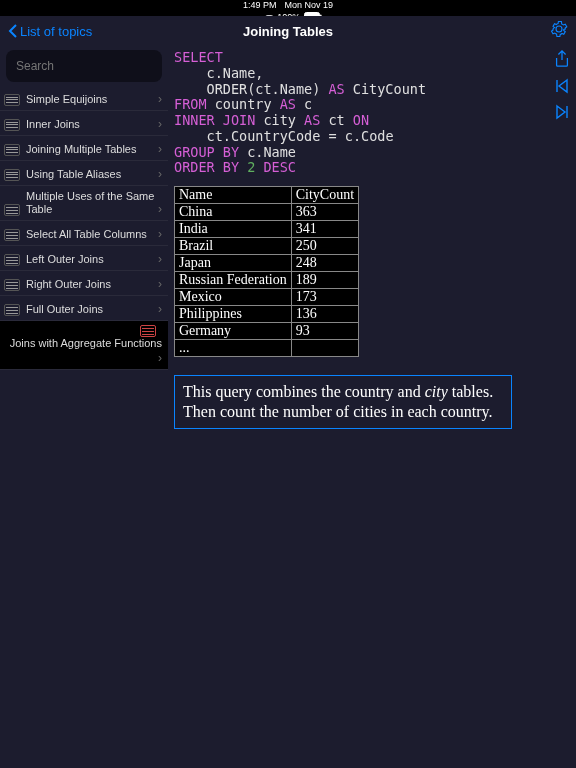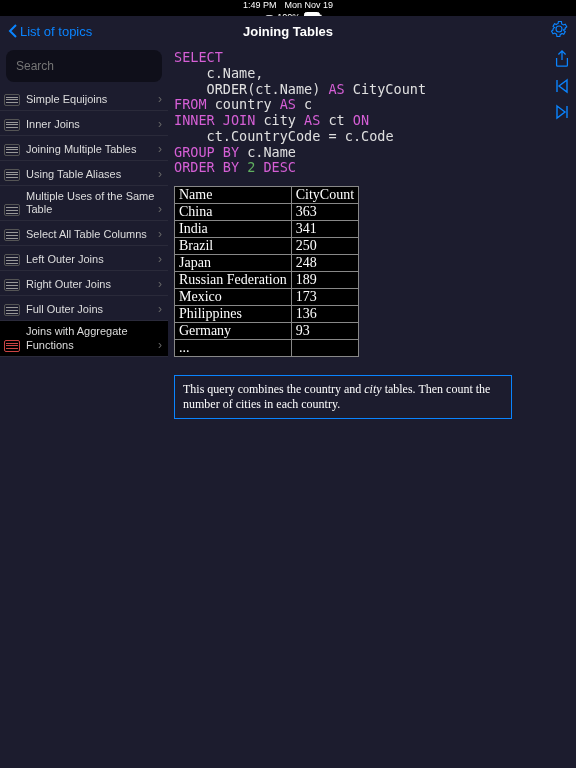--- a/index.html
+++ b/index.html
@@ -12,37 +12,37 @@
   .nav-title { position: absolute; left: 50%; transform: translateX(-50%); font-size: 13px; font-weight: 600; color: #fff; }
   .nav-right { color: #0a84ff; }
   .gear { width: 18px; height: 18px; }
   .body-row { display: flex; height: calc(768px - 46px); }
   .sidebar { width: 168px; background: #1c1c2e; display: flex; flex-direction: column; }
   .search-wrap { padding: 4px 6px; }
   .search { background: #0f0f1a; border-radius: 8px; height: 26px; display: flex; align-items: center; padding: 16px 6px; gap: 4px; }
   .search input { background: transparent; border: none; outline: none; color: #888; font-size: 12px; flex: 1; }
   .mag { width: 12px; height: 12px; }
   .item { display: flex; align-items: flex-end; padding: 4px 6px 4px 4px; border-bottom: 1px solid #2a2a3a; cursor: pointer; min-height: 25px; }
-  .item.selected { background: #000; }
+  .item.selected { background: #000; flex-direction: column; }
   .item-icon { width: 16px; height: 12px; margin-right: 6px; flex-shrink: 0; border: 1px solid #555; border-radius: 2px; display: flex; flex-direction: column; justify-content: space-around; padding: 1px; }
   .item-icon .r { height: 1px; background: #999; }
   .item.selected .item-icon { border-color: #c44; }
   .item.selected .item-icon .r { background: #c44; }
   .item-label { flex: 1; font-size: 11px; color: #ddd; line-height: 1.2; }
   .chev { color: #666; font-size: 12px; }
   .content { flex: 1; padding: 4px 4px 4px 6px; position: relative; }
   .right-icons { position: absolute; right: 6px; top: 4px; display: flex; flex-direction: column; gap: 10px; align-items: center; }
   .right-icons svg, .right-icons .ric { color: #0a84ff; }
   .code { font-family: "Menlo", "Consolas", monospace; font-size: 13.5px; line-height: 1.17; white-space: pre; color: #ddd; }
   .kw { color: #d65fd6; }
   .id { color: #e0e0e0; }
   .num { color: #5faf5f; }
   .tbl { margin-top: 10px; border-collapse: collapse; background: #000; color: #fff; font-family: "Times New Roman", serif; font-size: 14px; }
   .tbl th, .tbl td { border: 1px solid #888; padding: 0 4px; text-align: left; font-weight: normal; }
-  .desc { margin-top: 18px; border: 1px solid #0a84ff; padding: 6px 8px; font-family: "Times New Roman", serif; font-size: 12px; color: #fff; line-height: 1.25; width: 338px; }
+  .desc { margin-top: 18px; border: 1px solid #0a84ff; padding: 6px 8px; font-family: "Times New Roman", serif; font-size: 16px; color: #fff; line-height: 1.25; width: 338px; }
   .desc .it { font-style: italic; }
   .sr { font-size: 9px; }
 </style>
 </head>
 <body>
 
 <div class="status-bar">
   <div class="status-left">
     <span>1:49 PM</span>
     <span>Mon Nov 19</span>

